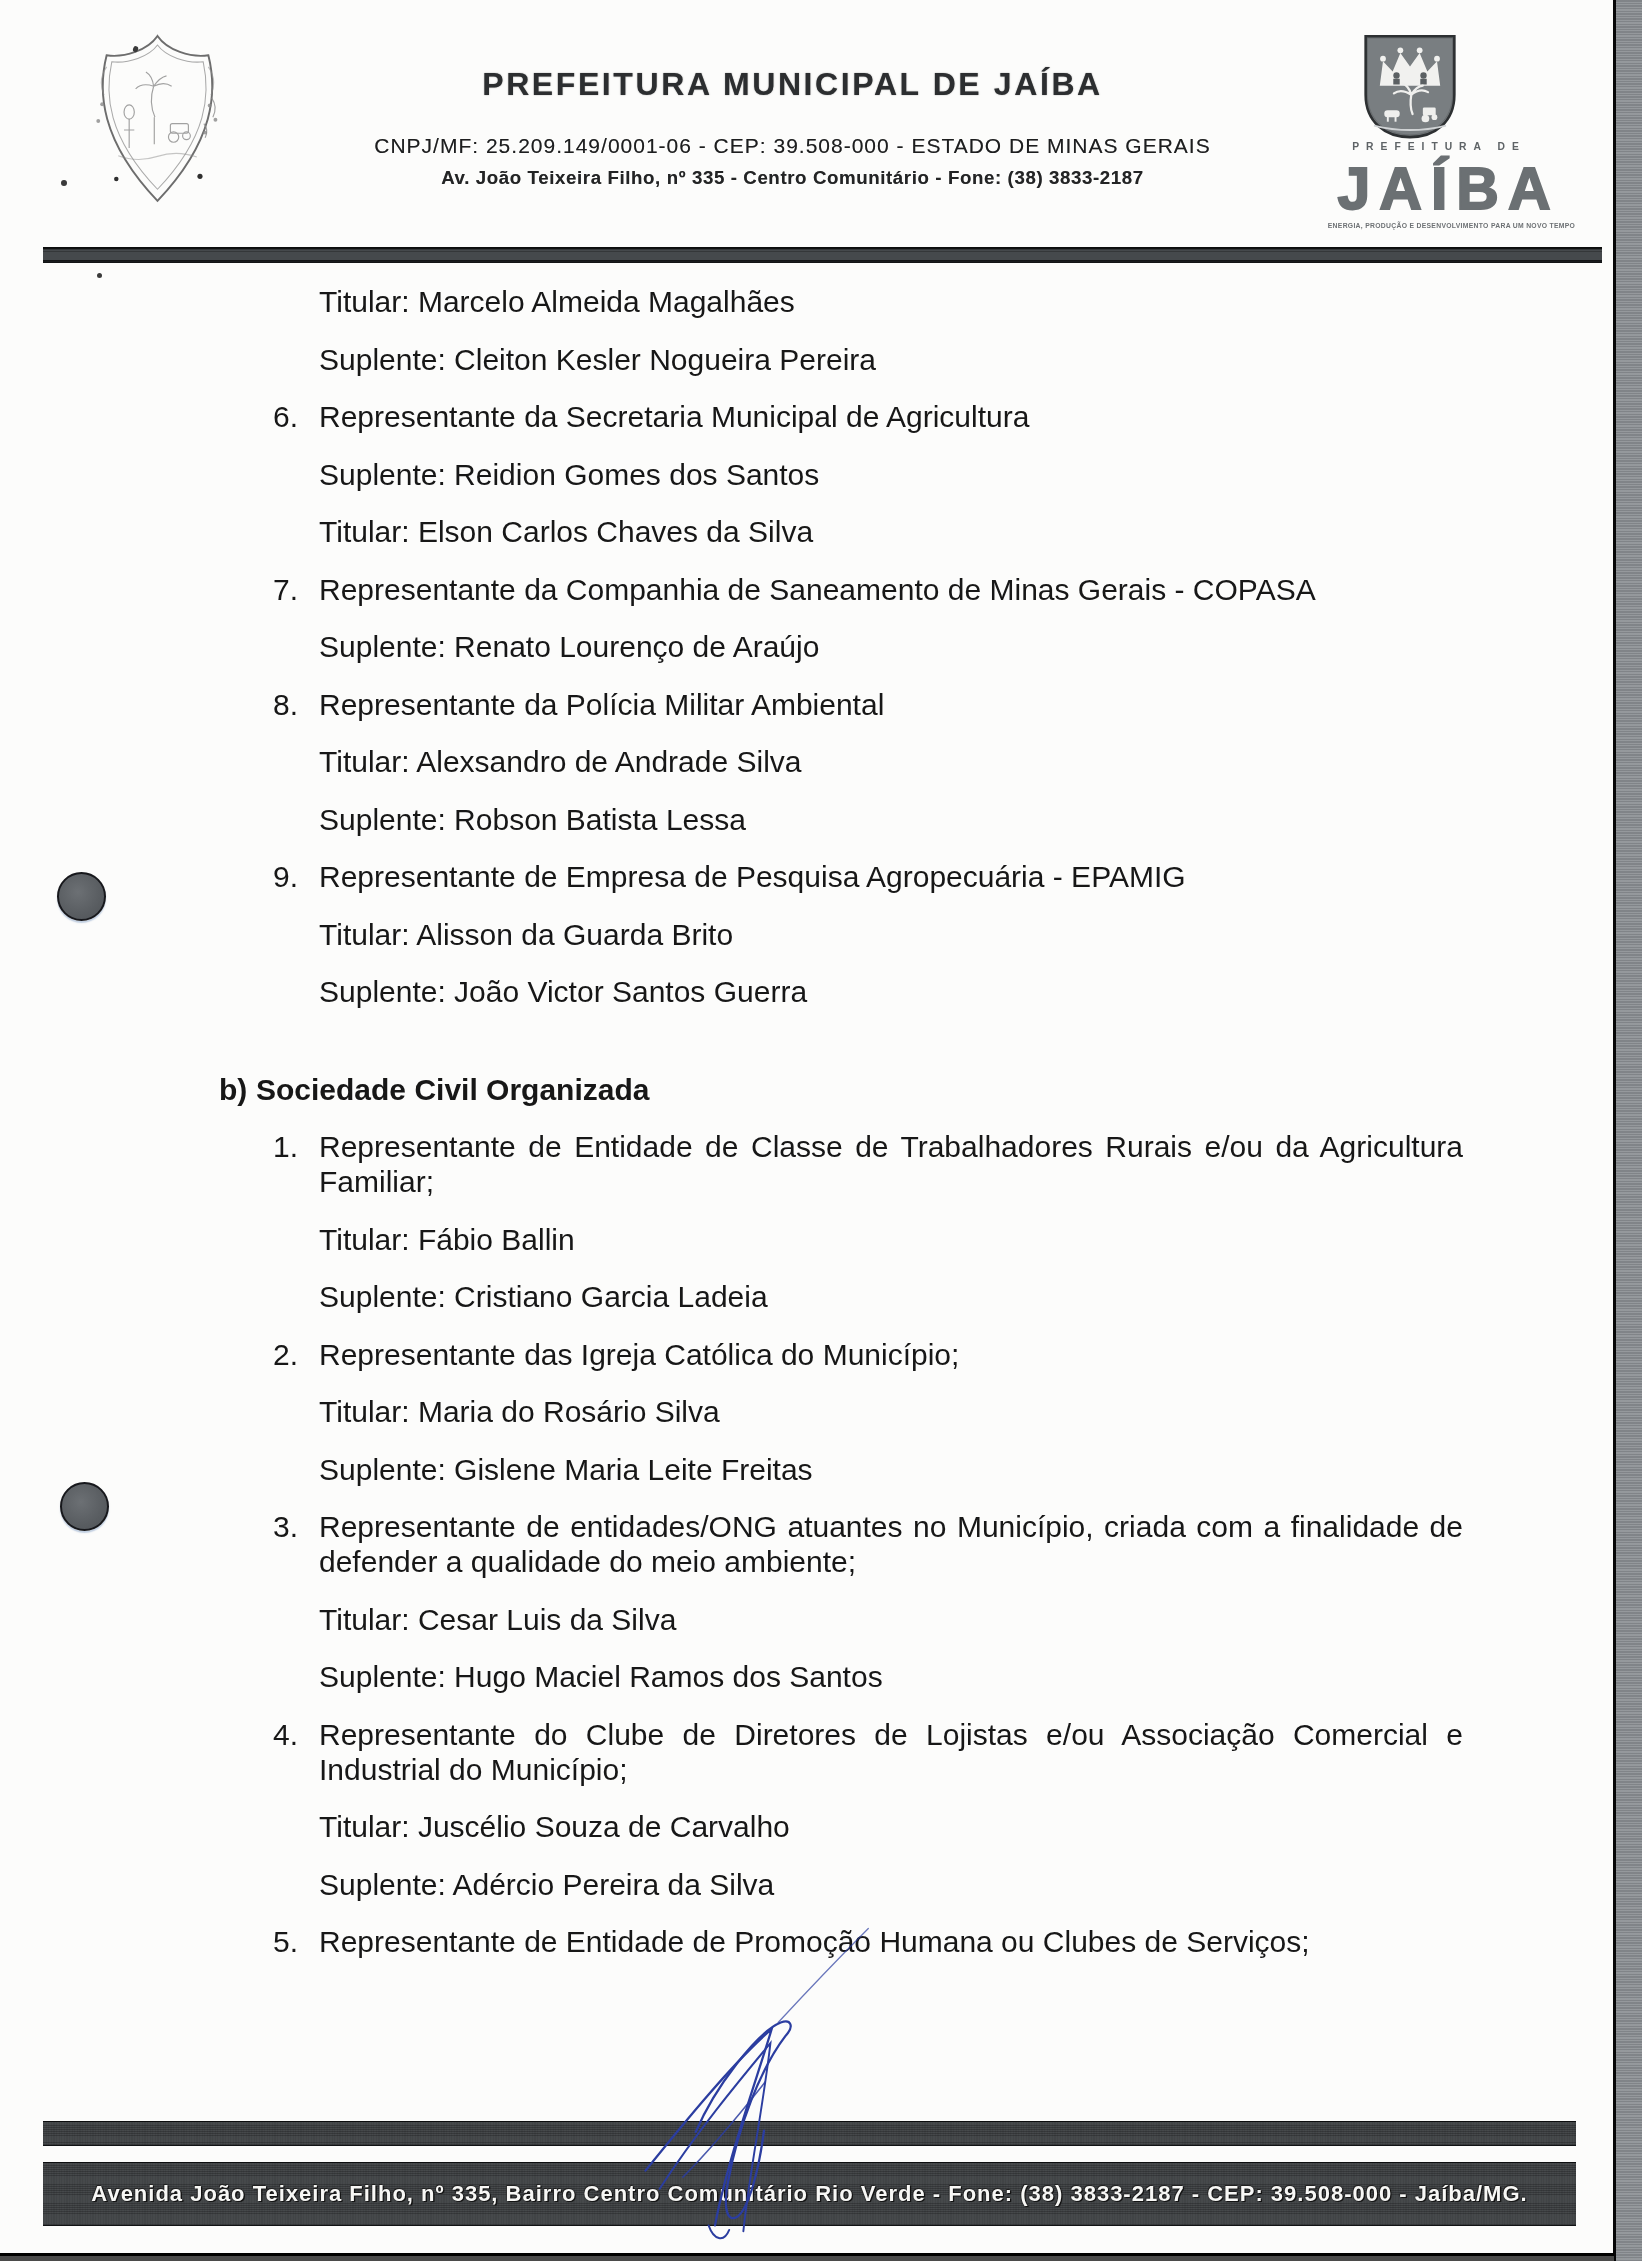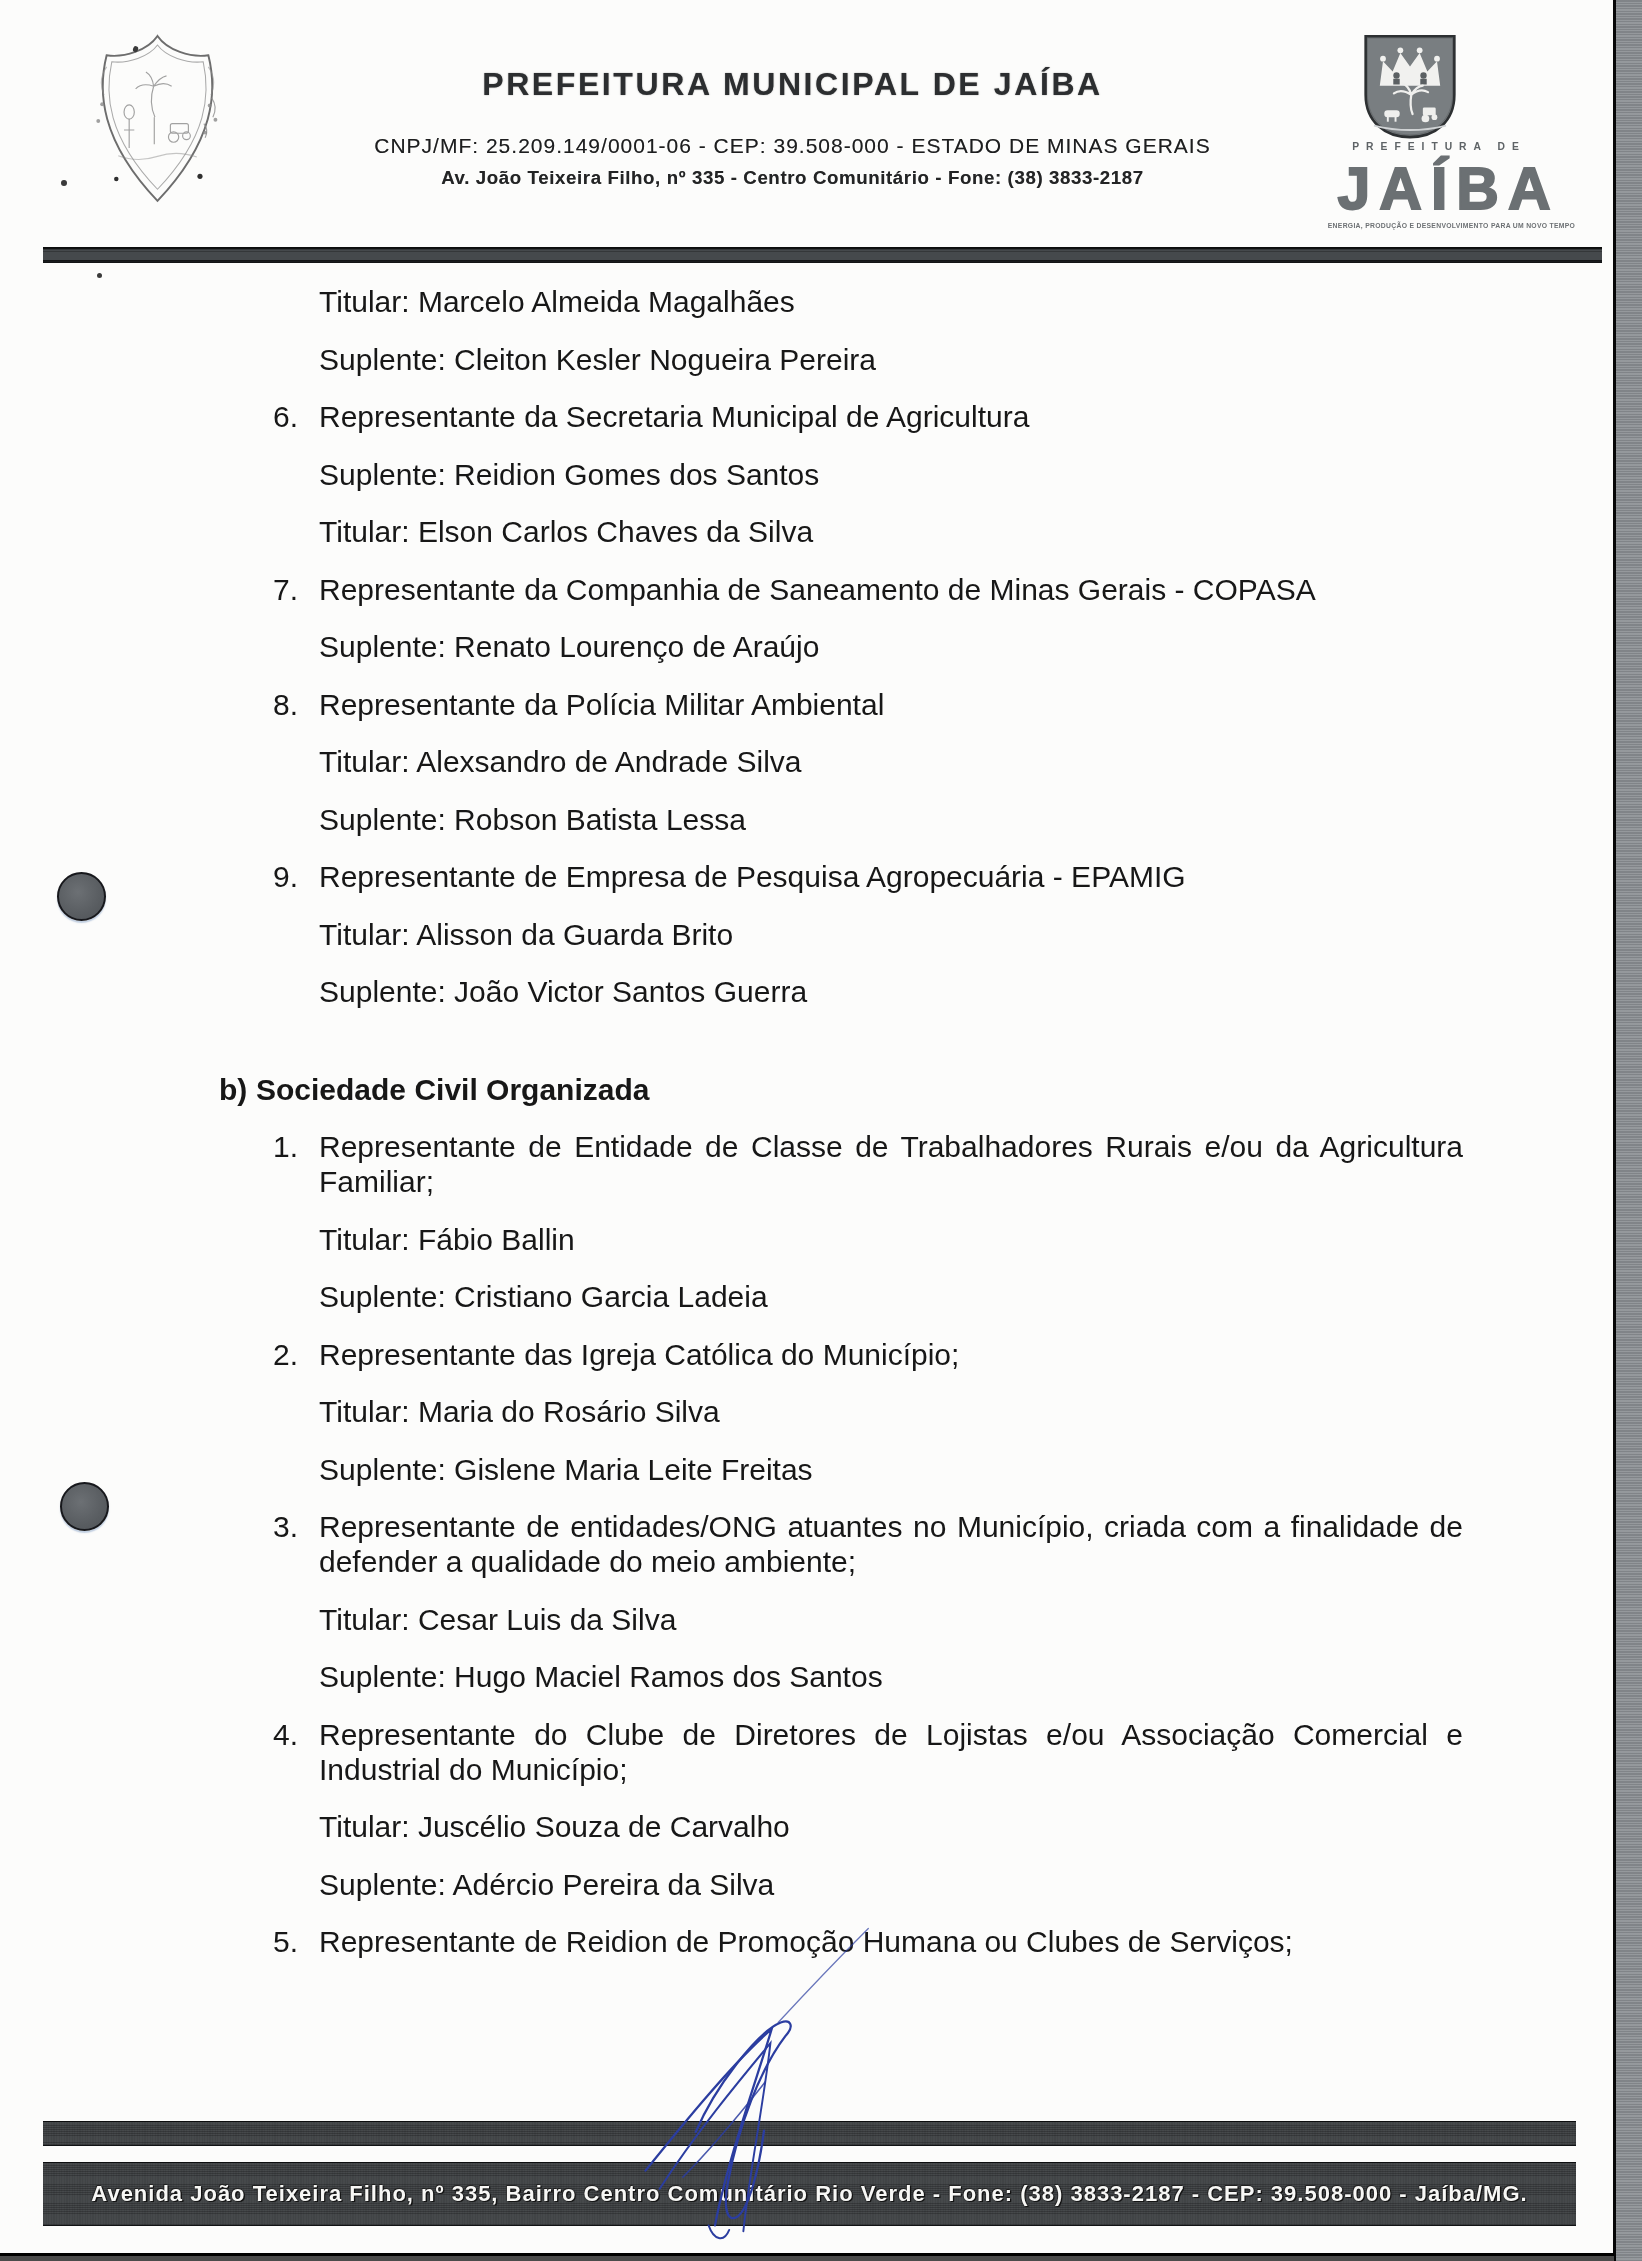--- a/index.html
+++ b/index.html
@@ -276,21 +276,21 @@
     <div class="entry person">
     
     <span><div class="line">Titular: Juscélio Souza de Carvalho</div></span>
   </div>
     <div class="entry person">
     
     <span><div class="line">Suplente: Adércio Pereira da Silva</div></span>
   </div>
     <div class="entry item">
     <span class="num">5.</span>
-    <span><div class="line">Representante de Reidion de Promoção Humana ou Clubes de Serviços;</div></span>
+    <span><div class="line">Representante de Entidade de Promoção Humana ou Clubes de Serviços;</div></span>
   </div>
   </div>
 
 <div id="hole1" class="abs hole"></div>
 <div id="hole2" class="abs hole"></div>
 <div id="speck1" class="abs speck"></div>
 <div id="speck2" class="abs speck"></div>
 <div id="speck3" class="abs speck"></div>
 <div id="right-strip" class="abs"></div>
 <div id="bottom-strip" class="abs"></div>

